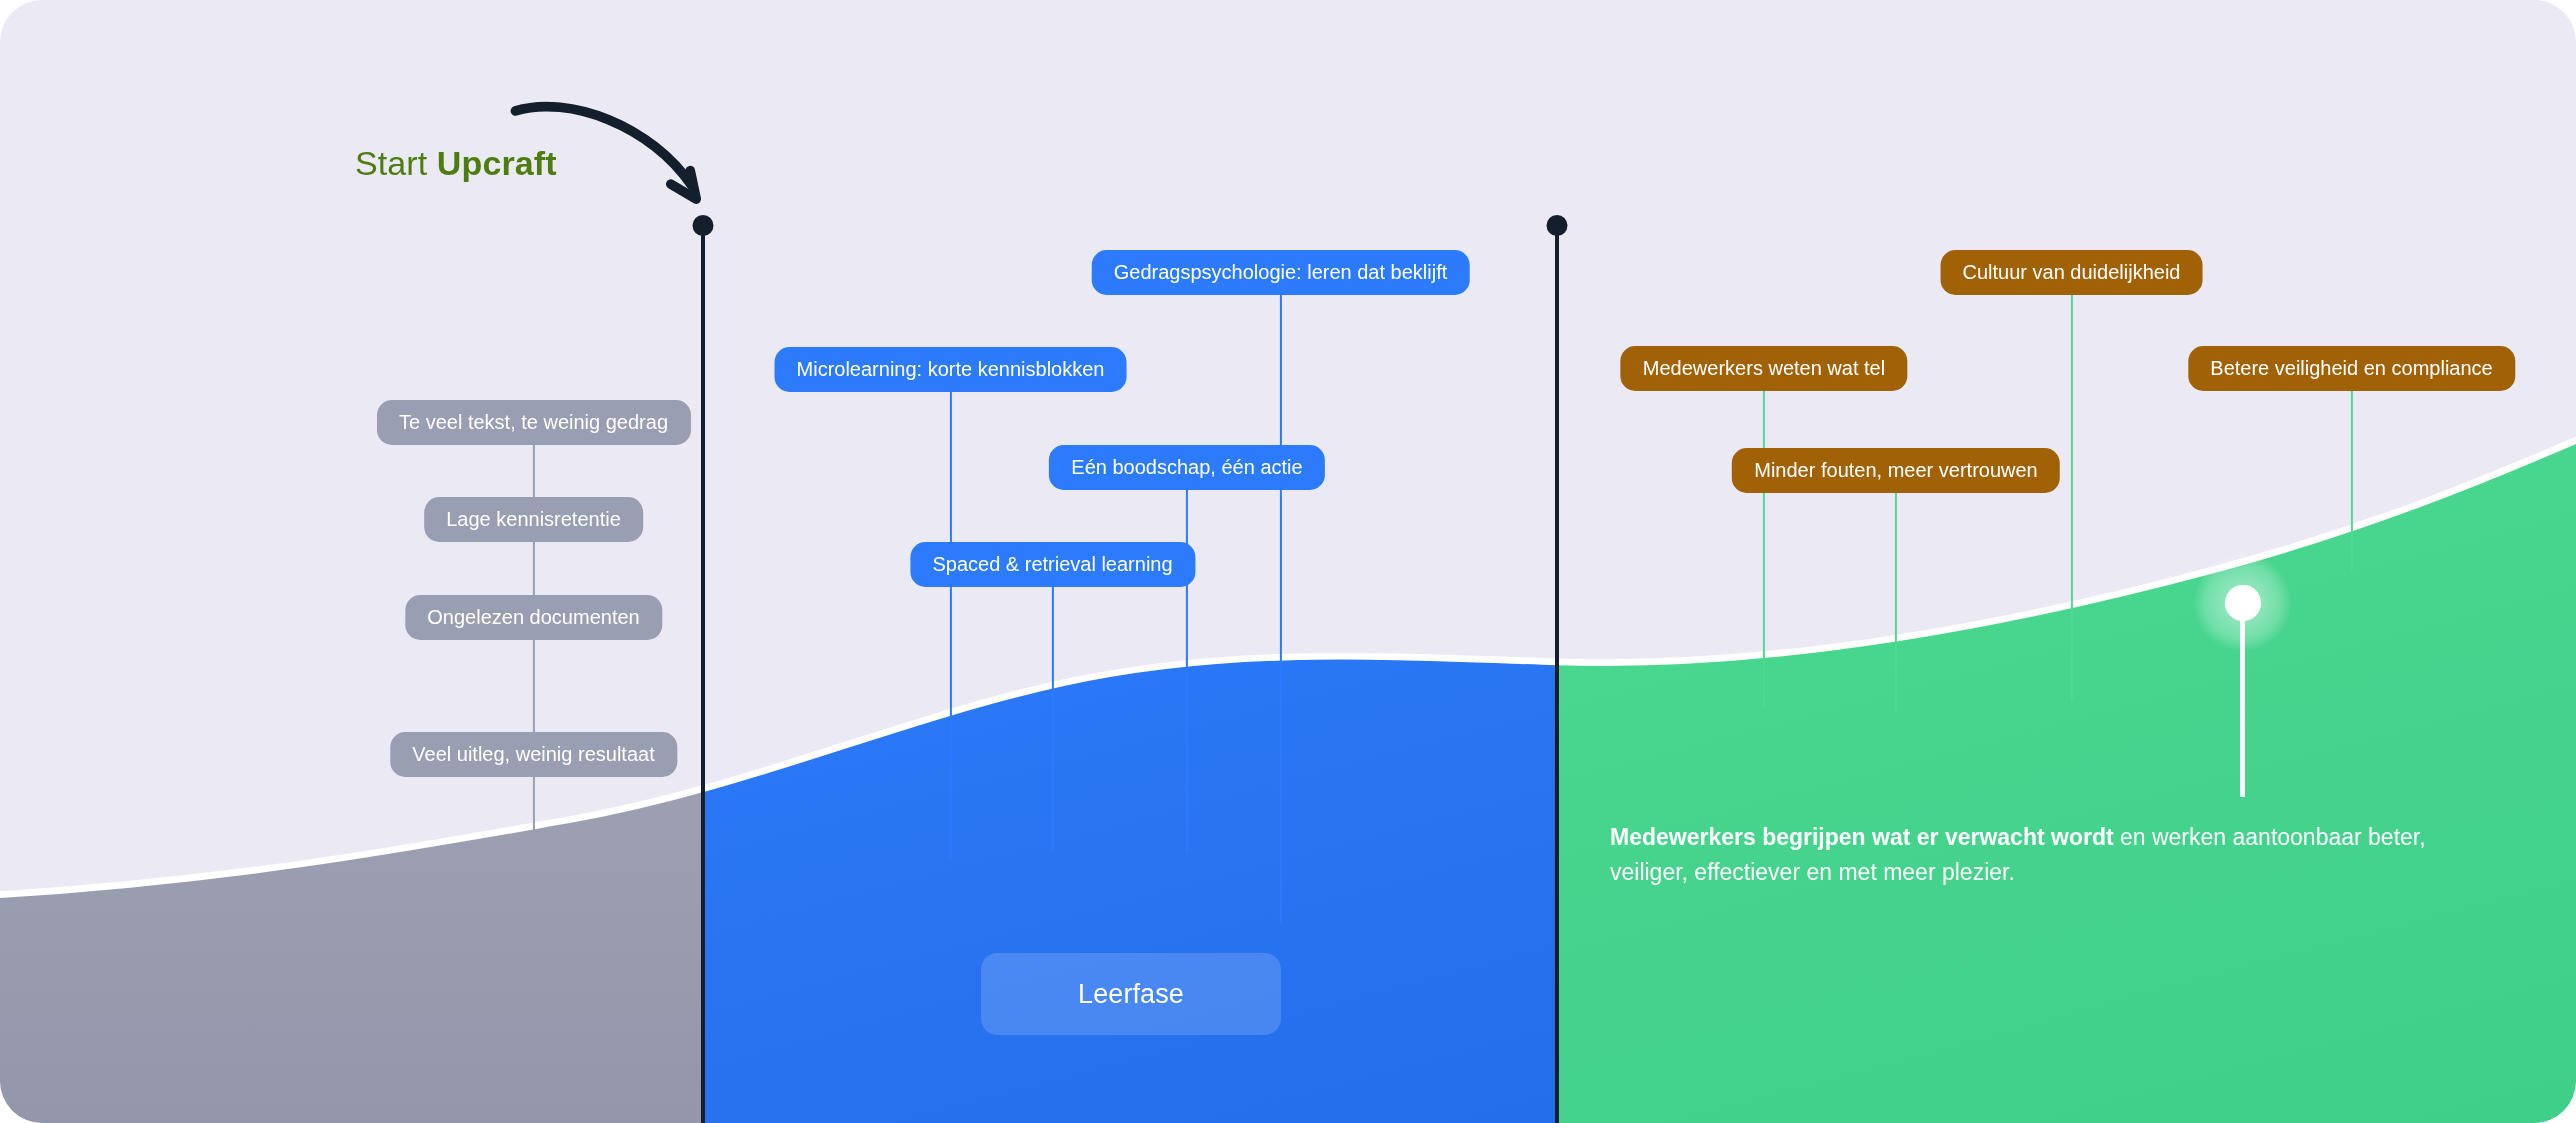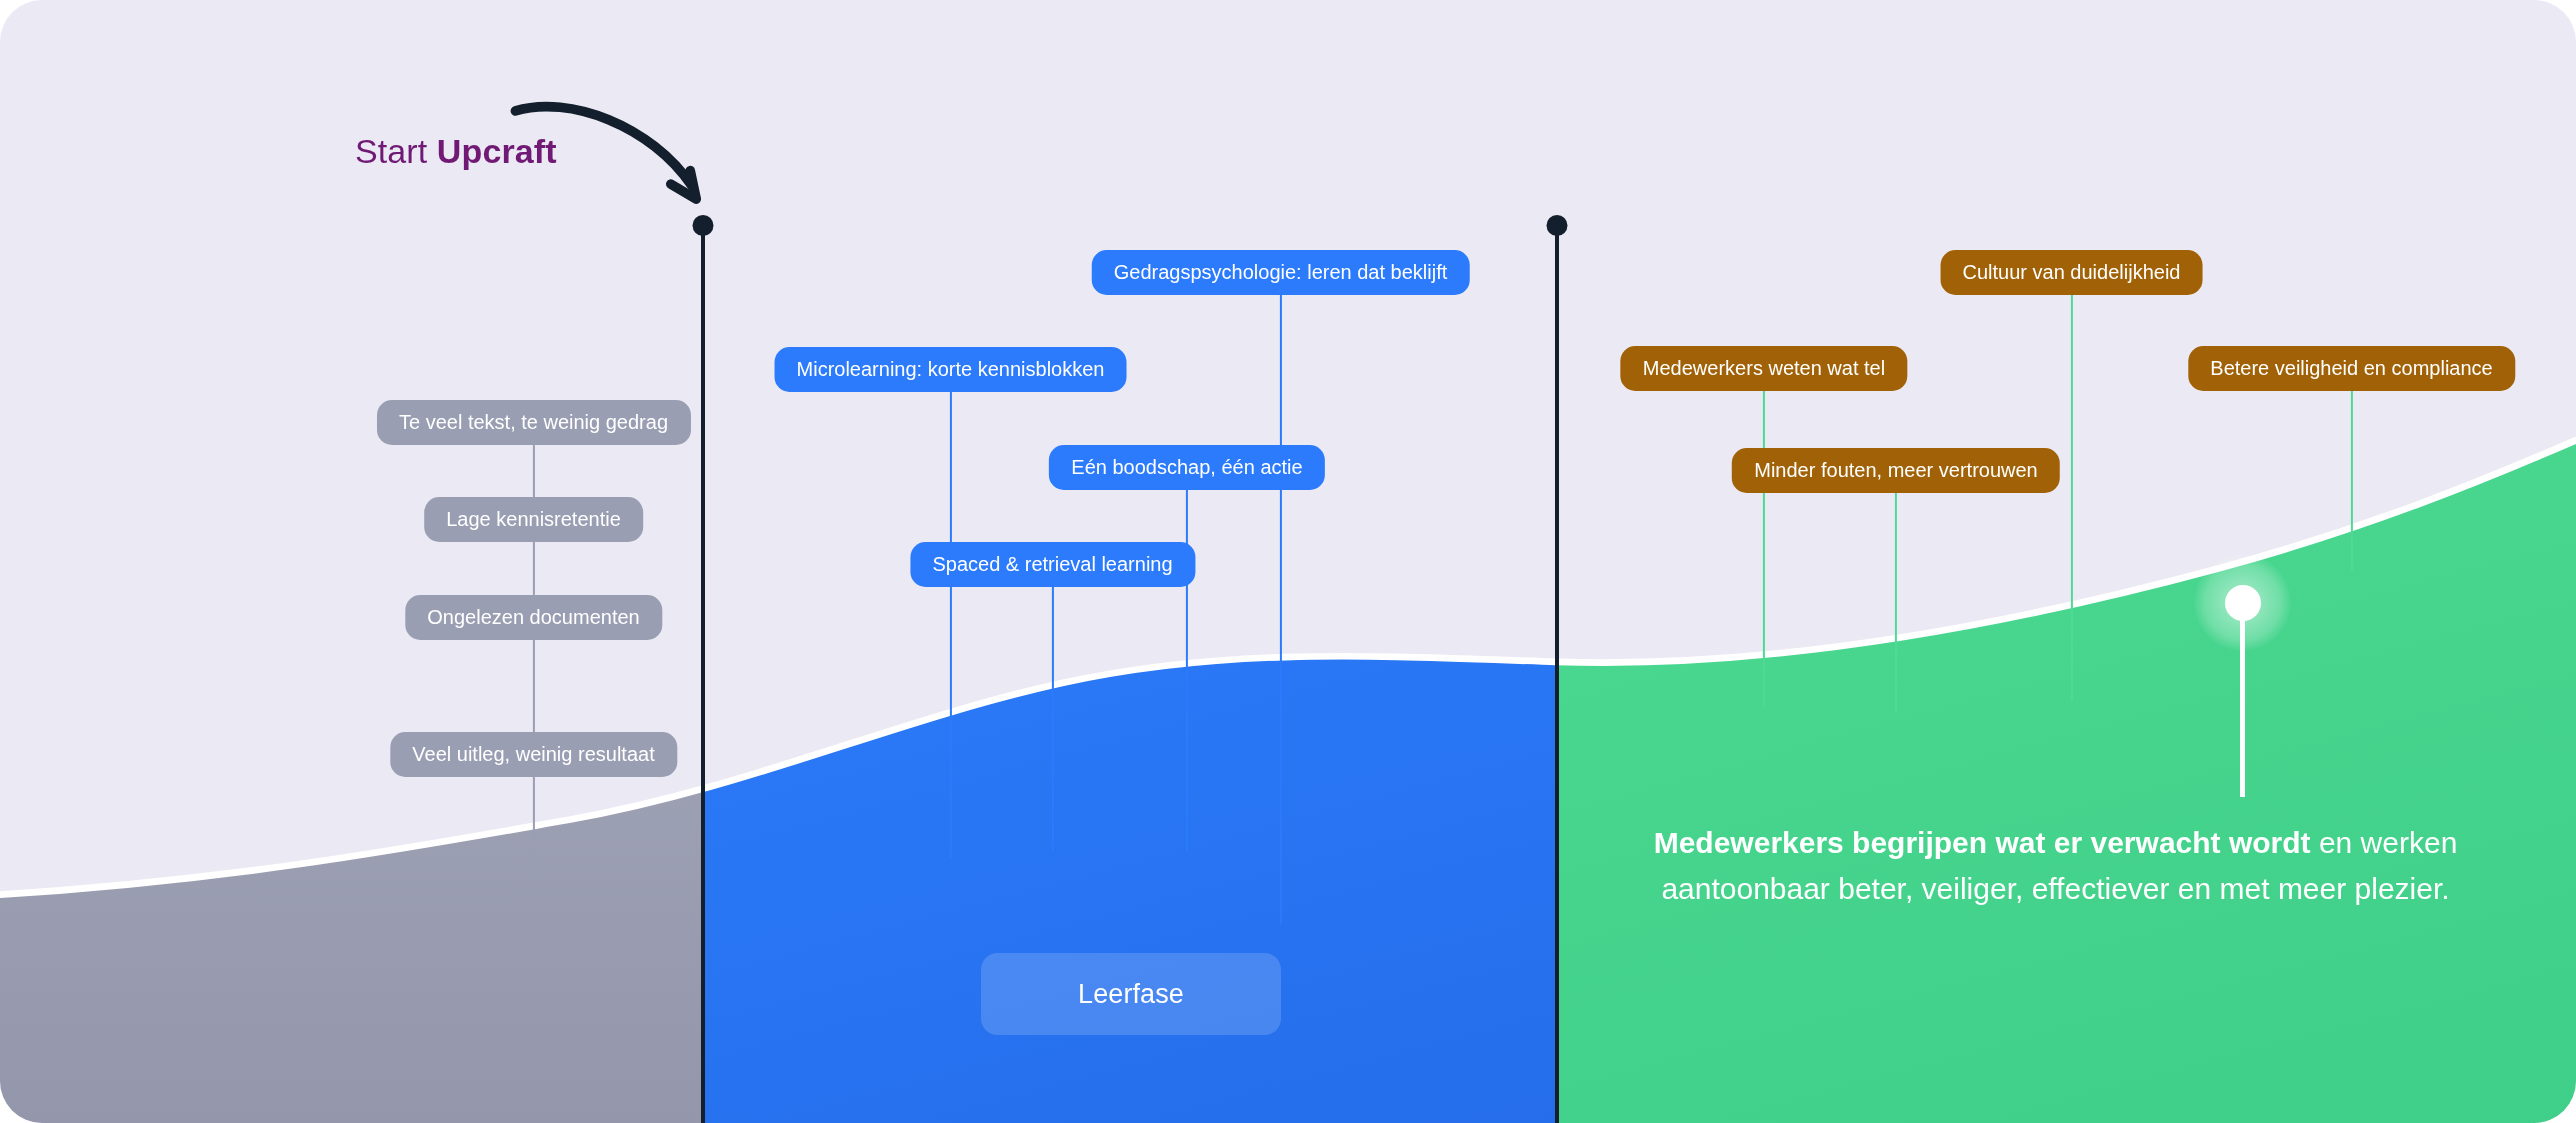--- a/index.html
+++ b/index.html
@@ -27,23 +27,23 @@
     position:absolute;
     left:50%;top:-10.5px;
     transform:translateX(-50%);
     width:21px;height:21px;border-radius:50%;
     background:#131f2c;
   }
 
   
   #start-label{
     position:absolute;
-    left:355px;top:132px;
+    left:355px;top:144px;
     font-size:34px;
-    color:#701a75;
+    color:#4d7c0f;
     letter-spacing:0.1px;
     white-space:nowrap;
   }
   #start-label .thin{font-weight:400;}
   #start-label .bold{font-weight:700;}
 
   #start-arrow{position:absolute;left:509px;top:90px;width:225px;height:127px;}
 
   
   .node{position:absolute;}
@@ -84,23 +84,23 @@
     background:#ffffff;
   }
   #curve-marker .stem-w{
     position:absolute;left:46px;top:45px;width:4.5px;height:198px;background:#ffffff;
   }
 
   
   #result-text{
     position:absolute;
     left:1610px;top:820px;width:891px;
-    text-align:center;
+    text-align:left;
     color:#ffffff;
-    font-size:30px;
+    font-size:23px;
     line-height:1.52;
   }
   #result-text .b{font-weight:700;}
 
   
   .phase-chip{
     position:absolute;
     top:953px;
     height:82px;
     border-radius:16.5px;

